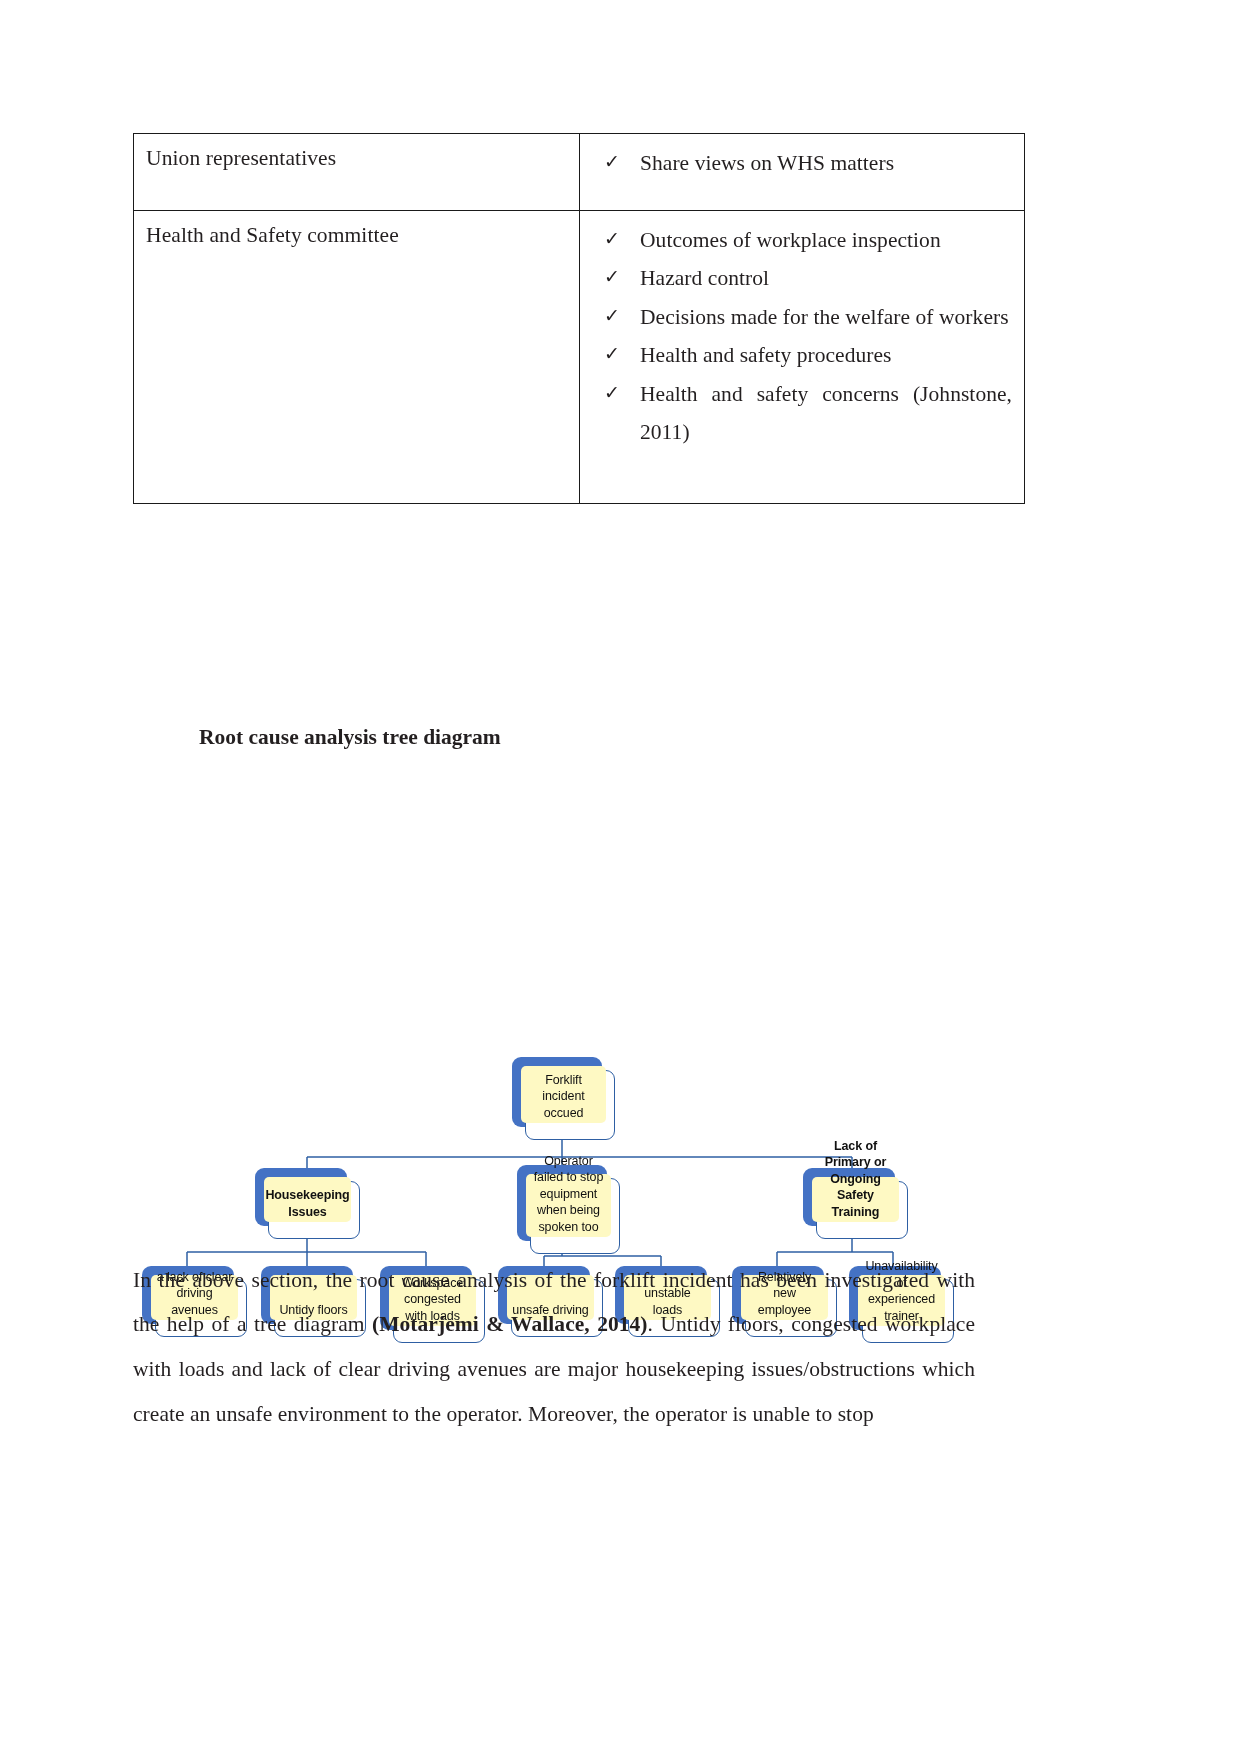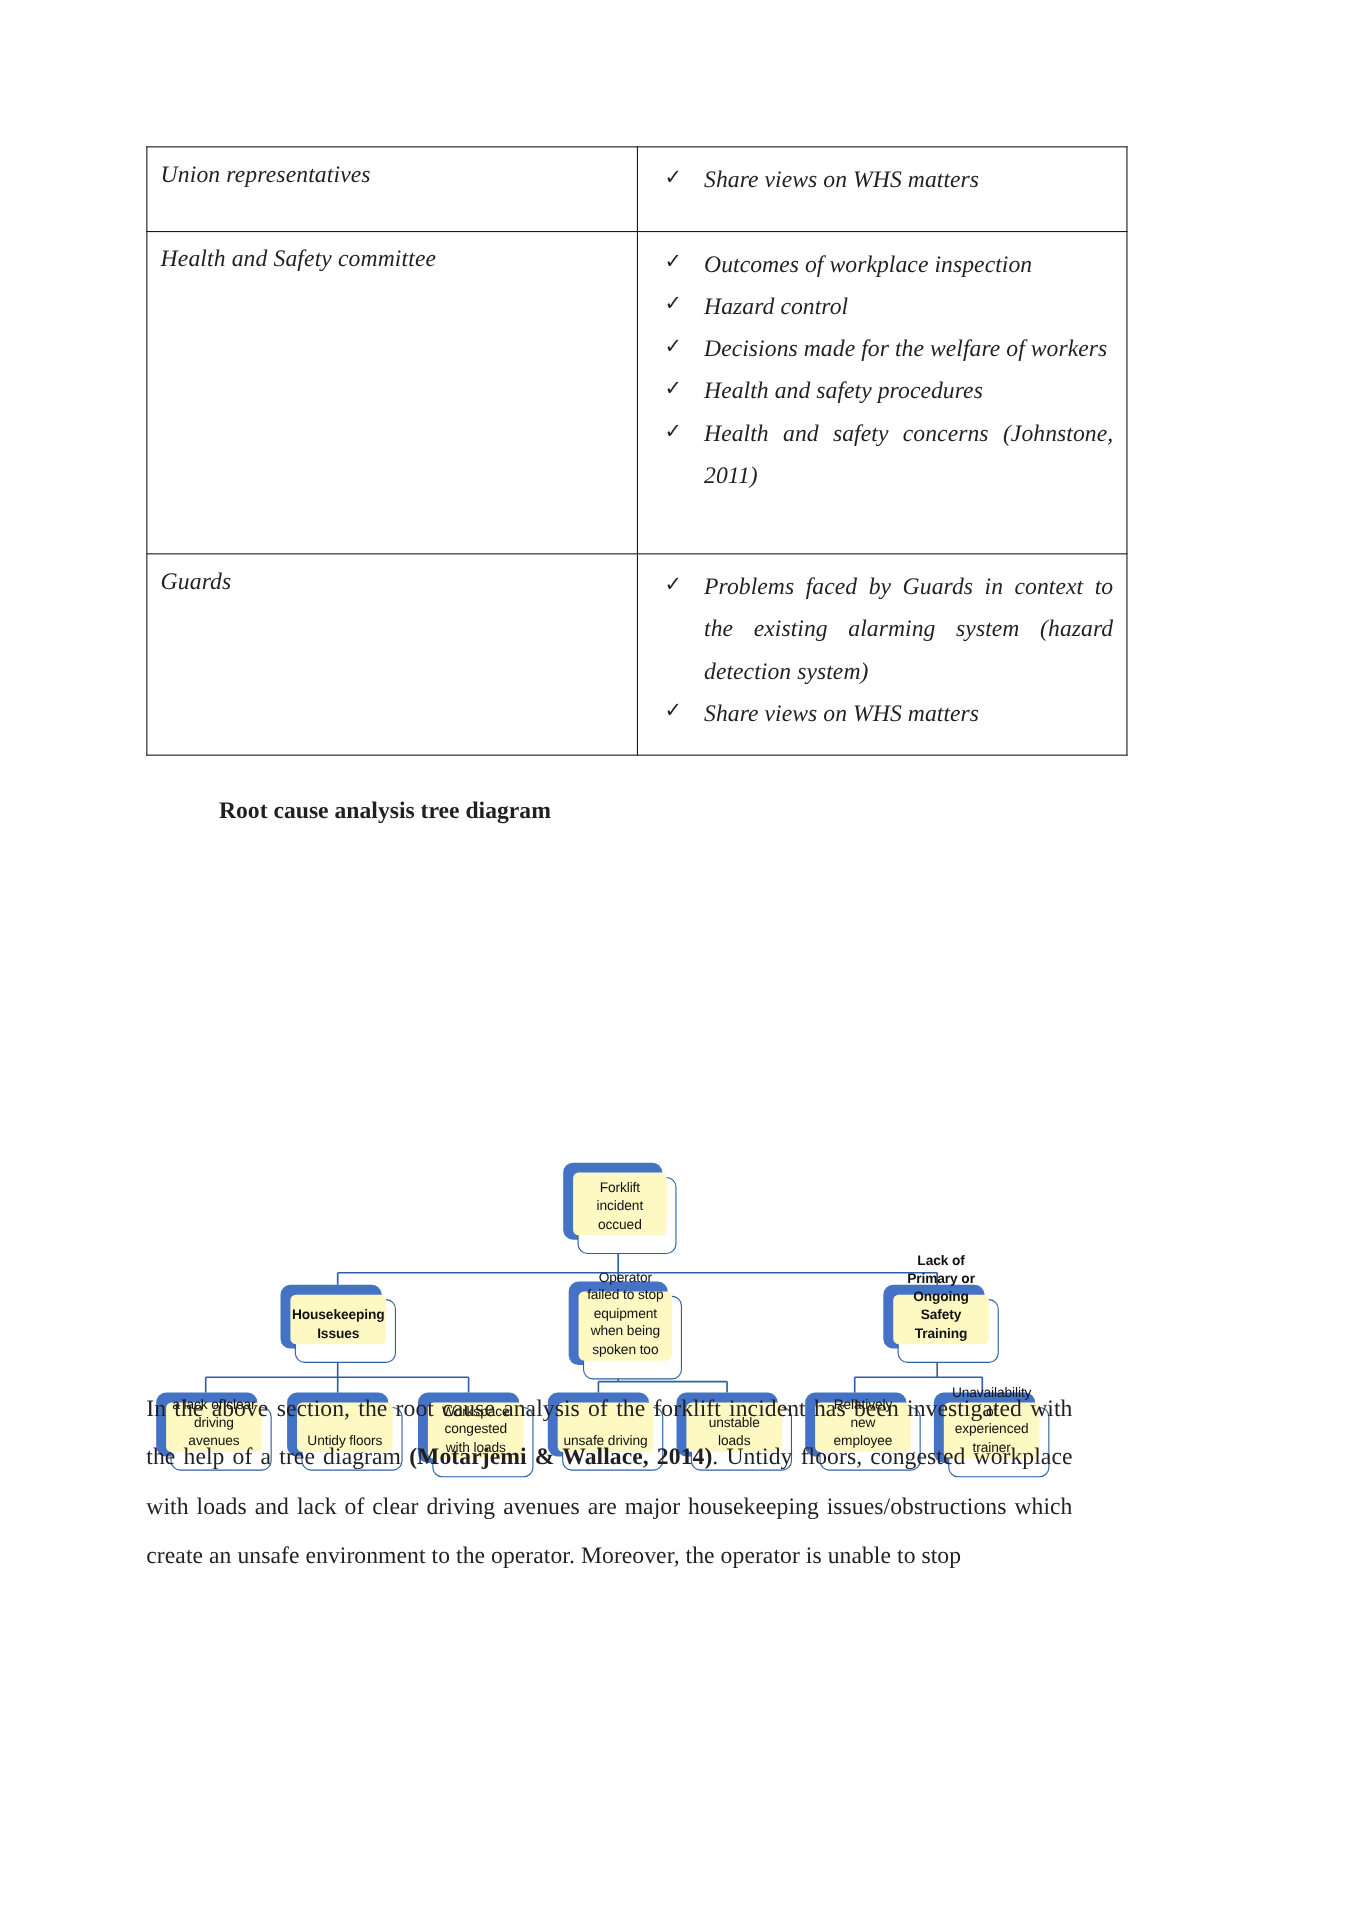--- a/index.html
+++ b/index.html
@@ -29,21 +29,20 @@
     left: 133px;
     top: 133px;
     width: 841px;
     border-collapse: collapse;
     table-layout: fixed;
   }
   .resp-table td {
     border: 1.3px solid #1a1a1a;
     vertical-align: top;
     padding: 10px 12px 14px 12px;
-    font-style: italic;
   }
   .col-role { width: 421px; }
   .col-items { width: 420px; }
 
   .role-text {
     font-size: 21.5px;
     line-height: 1.33;
     letter-spacing: 0.1px;
   }
 
@@ -195,31 +194,20 @@
           <ul class="checklist">
             <li class="nojust">Outcomes of workplace inspection</li>
             <li class="nojust">Hazard control</li>
             <li>Decisions made for the welfare of workers</li>
             <li class="nojust">Health and safety procedures</li>
             <li>Health and safety concerns (Johnstone, 2011)</li>
           </ul>
         </td>
       </tr>
 
-      <tr class="row-guards">
-        <td class="col-role">
-          <div class="role-text">Guards</div>
-        </td>
-        <td class="col-items">
-          <ul class="checklist">
-            <li>Problems faced by Guards in context to the existing alarming system (hazard detection system)</li>
-            <li class="nojust">Share views on WHS matters</li>
-          </ul>
-        </td>
-      </tr>
     </tbody>
   </table>
 
   <div class="diagram-title">Root cause analysis tree diagram</div>
 
   <div class="tree-wrap">
     <svg class="tree-svg" width="860" height="260">
       <g stroke="#2e5fa3" stroke-width="1.5" fill="none">
 
         <path d="M429,130 L429,147"></path>

